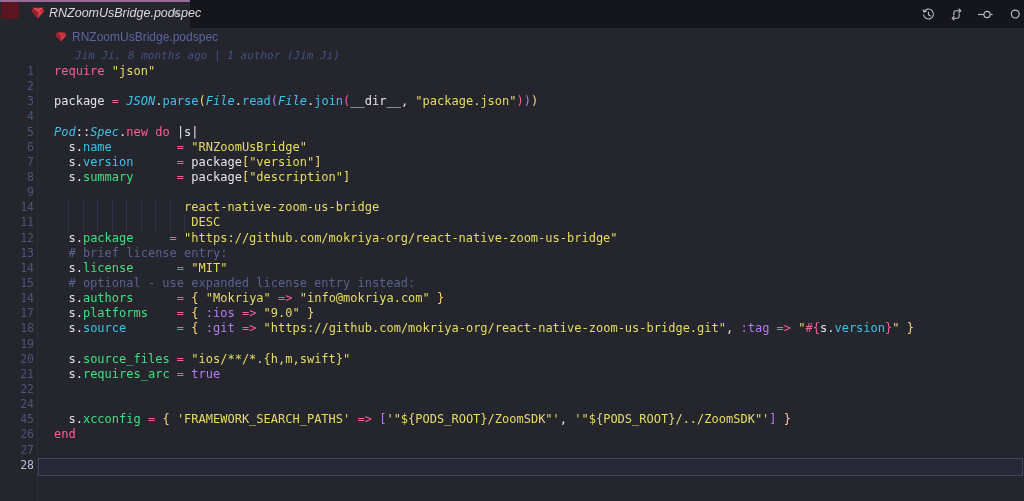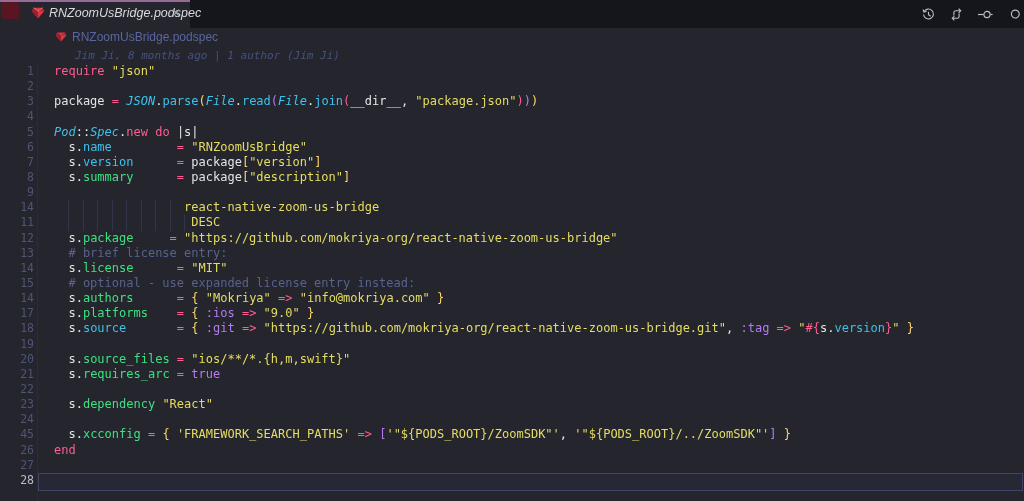--- a/index.html
+++ b/index.html
@@ -204,24 +204,20 @@
       </div>
       <div class="line">
         <span class="lnum">21</span>
         <span class="ltext"><span class="t-w">  s.</span><span class="t-g">requires_arc</span><span class="t-w"> </span><span class="t-p">=</span><span class="t-w"> </span><span class="t-v">true</span></span>
       </div>
       <div class="line">
         <span class="lnum">22</span>
         <span class="ltext"></span>
       </div>
       <div class="line">
-        <span class="lnum">23</span>
-        <span class="ltext"><span class="t-w">  s.</span><span class="t-g">dependency</span><span class="t-w"> </span><span class="t-y">"React"</span></span>
-      </div>
-      <div class="line">
         <span class="lnum">24</span>
         <span class="ltext"></span>
       </div>
       <div class="line">
         <span class="lnum">45</span>
         <span class="ltext"><span class="t-w">  s.</span><span class="t-g">xcconfig</span><span class="t-w"> </span><span class="t-p">=</span><span class="t-w"> </span><span class="t-b1">{</span><span class="t-w"> </span><span class="t-y">'FRAMEWORK_SEARCH_PATHS'</span><span class="t-w"> </span><span class="t-p">=&gt;</span><span class="t-w"> </span><span class="t-b2">[</span><span class="t-y">'"${PODS_ROOT}/ZoomSDK"'</span><span class="t-w">, </span><span class="t-y">'"${PODS_ROOT}/../ZoomSDK"'</span><span class="t-b2">]</span><span class="t-w"> </span><span class="t-b1">}</span></span>
       </div>
       <div class="line">
         <span class="lnum">26</span>
         <span class="ltext"><span class="t-p">end</span></span>

